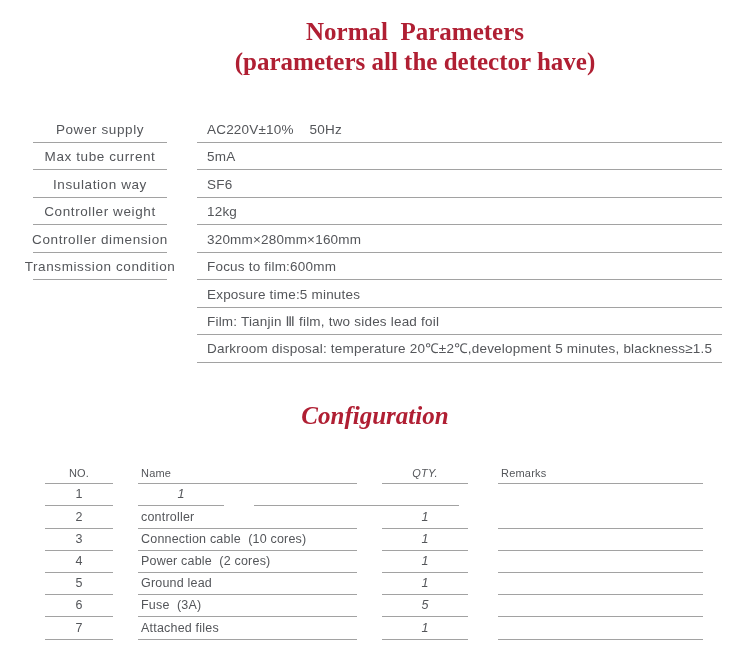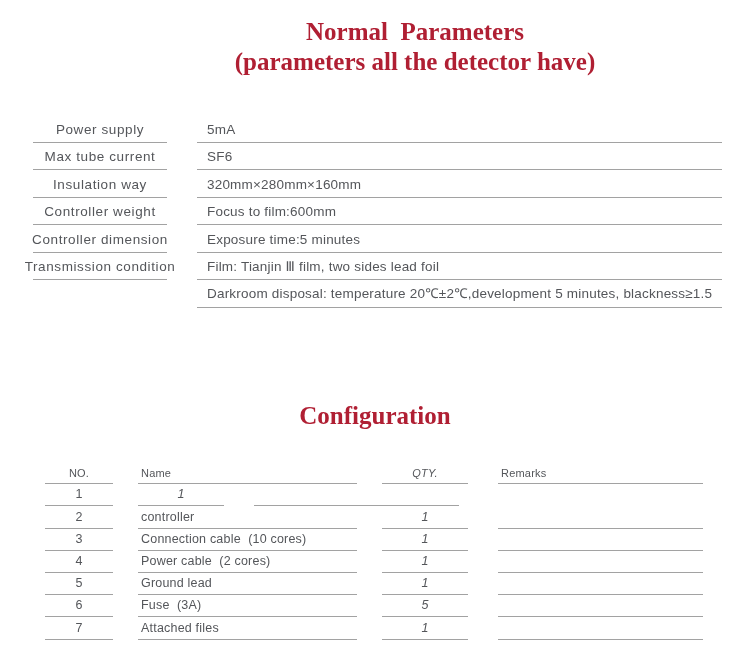--- a/index.html
+++ b/index.html
@@ -20,21 +20,21 @@
     font-weight: bold;
     color: var(--accent);
     font-size: 25px;
     line-height: 30px;
     white-space: pre;
   }
   .section-title {
     position: absolute; top: 401px; left: 0; width: 750px; text-align: center;
     font-family: "Liberation Serif", serif;
     font-weight: bold; color: var(--accent);
-    font-size: 25px; line-height: 30px;
+    font-size: 25px; line-height: 30px; font-style: italic;
   }
 
   
   .params { position: absolute; top: 115px; left: 0; width: 750px; }
   .params-left { position: absolute; left: 17px; top: 0; width: 150px; }
   .params-right { position: absolute; left: 197px; top: 0; width: 525px; }
   .p-cell {
     height: 27.5px;
     border-bottom: 1px solid var(--rule);
     display: flex; align-items: flex-end;
@@ -76,22 +76,24 @@
 <div class="params">
   <div class="params-left">
     <div class="p-cell p-label">Power supply</div>
     <div class="p-cell p-label">Max tube current</div>
     <div class="p-cell p-label">Insulation way</div>
     <div class="p-cell p-label">Controller weight</div>
     <div class="p-cell p-label">Controller dimension</div>
     <div class="p-cell p-label">Transmission condition</div>
   </div>
   <div class="params-right">
+    <div class="p-cell p-value">AC220V±10%    50Hz</div>
     <div class="p-cell p-value">5mA</div>
     <div class="p-cell p-value">SF6</div>
+    <div class="p-cell p-value">12kg</div>
     <div class="p-cell p-value">320mm×280mm×160mm</div>
     <div class="p-cell p-value">Focus to film:600mm</div>
     <div class="p-cell p-value">Exposure time:5 minutes</div>
     <div class="p-cell p-value">Film: Tianjin Ⅲ film, two sides lead foil</div>
     <div class="p-cell p-value">Darkroom disposal: temperature 20℃±2℃,development 5 minutes, blackness≥1.5</div>
   </div>
 </div>
 
 <div class="section-title">Configuration</div>
 

